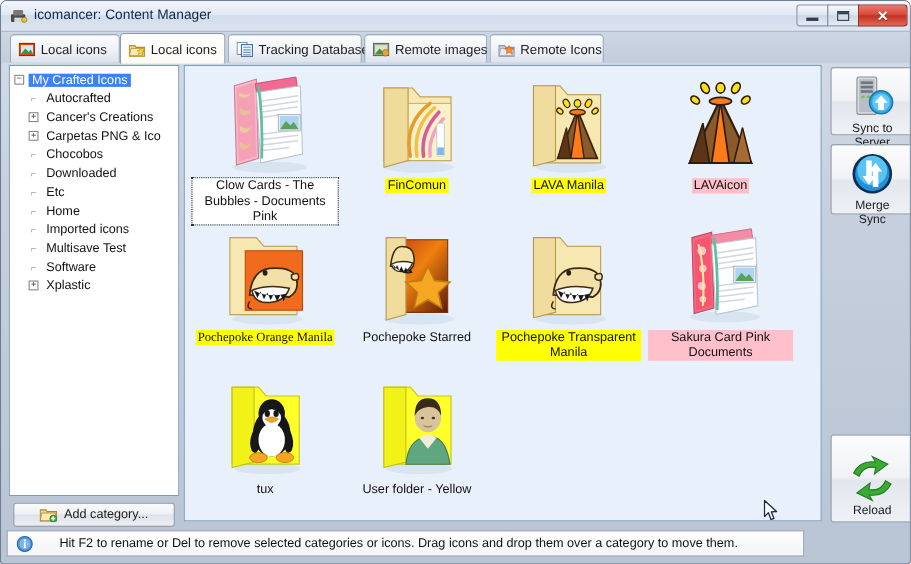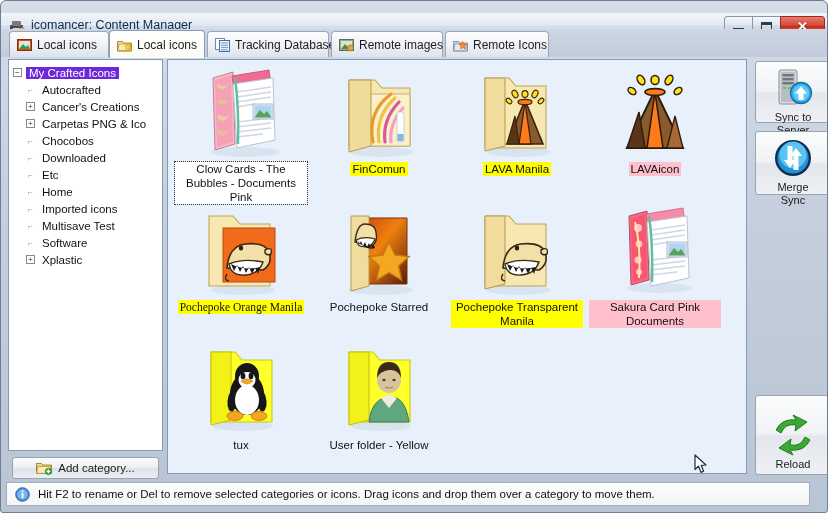--- a/index.html
+++ b/index.html
@@ -19,21 +19,20 @@
     border: 1px solid #6f7d92;
     border-radius: 6px 6px 3px 3px;
     overflow: hidden;
   }
 
   
   #titlebar {
     position: absolute; left: 0; top: 0; width: 828px; height: 28px;
     background: linear-gradient(to bottom, #f2f5fa 0%, #e2e9f3 45%, #d3dcea 50%, #dde5f1 100%);
     border-bottom: 1px solid #a8b4c6;
-    margin-top: 12px;
   }
   .title-icon {
     position: absolute; left: 7px; top: 5px; width: 18px; height: 18px;
   }
   .title-text {
     position: absolute; left: 30px; top: 5px;
     font-size: 12.5px; color: #0c2a4a; white-space: nowrap;
   }
   .winbtns { position: absolute; right: 4px; top: 3px; display: flex; gap: 0; }
   .winbtn {
@@ -88,21 +87,21 @@
   .tree { padding: 4px 2px 0 4px; font-size: 11.5px; color: #111; }
   .tnode { display: flex; align-items: center; height: 17px; position: relative; white-space: nowrap; }
   .tnode .expander {
     width: 9px; height: 9px; border: 1px solid #888; background: #fff;
     font-size: 8px; line-height: 7px; text-align: center; color: #333;
     margin-right: 4px; flex: 0 0 9px; font-family: "Liberation Mono", monospace;
   }
   .tnode .nobox { width: 9px; margin-right: 4px; flex: 0 0 9px; text-align:center; color:#9aa; font-size:9px; }
   .tnode.child { padding-left: 13px; }
   .tlabel { padding: 0 3px; }
-  .tnode.selected .tlabel { background: #6d28d9; color: #fff; }
+  .tnode.selected .tlabel { background: #3b82f6; color: #fff; }
 
   #addcat {
     position: absolute; left: 11px; top: 400px; width: 147px; height: 22px;
     background: linear-gradient(to bottom, #fafbfc 0%, #eef0f3 47%, #dfe3e9 50%, #eceef2 100%);
     border: 1px solid #9aa4b1; border-radius: 3px;
     display: flex; align-items: center; justify-content: center; gap: 6px;
     font-size: 11.5px; color: #1a1a1a;
   }
 
   
@@ -132,24 +131,24 @@
     background: linear-gradient(to bottom, #fbfcfd 0%, #f0f2f5 48%, #e3e7ed 52%, #eef0f4 100%);
     border: 1px solid #9aa4b1; border-radius: 3px;
     display: flex; flex-direction: column; align-items: center; justify-content: flex-start;
     padding-top: 5px;
     font-size: 11px; color: #1a1a1a; text-align: left; line-height: 13px;
   }
   .cmd-ico { width: 44px; height: 44px; position: relative; }
 
   
   #statusbar {
-    position: absolute; left: 5px; top: 481px; width: 804px; height: 24px;
+    position: absolute; left: 5px; top: 481px; width: 725px; height: 24px;
     background: linear-gradient(to bottom, #fdfdfd 0%, #f4f5f7 100%);
     border: 1px solid #a3adbb;
-    display: flex; align-items: center; gap: 8px; padding-left: 8px;
+    display: flex; align-items: center; gap: 24px; padding-left: 8px;
     font-size: 11.5px; color: #111;
   }
 
   
   #cursor { position: absolute; left: 526px; top: 394px; width: 14px; height: 20px; }
 </style>
 </head>
 <body>
 
 <div id="window">

